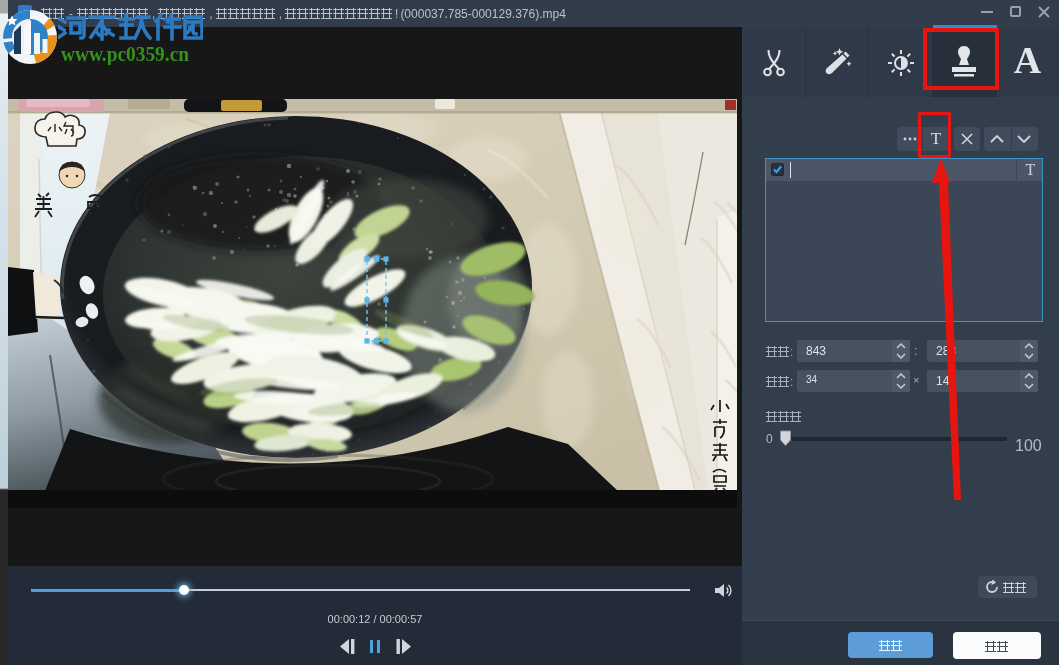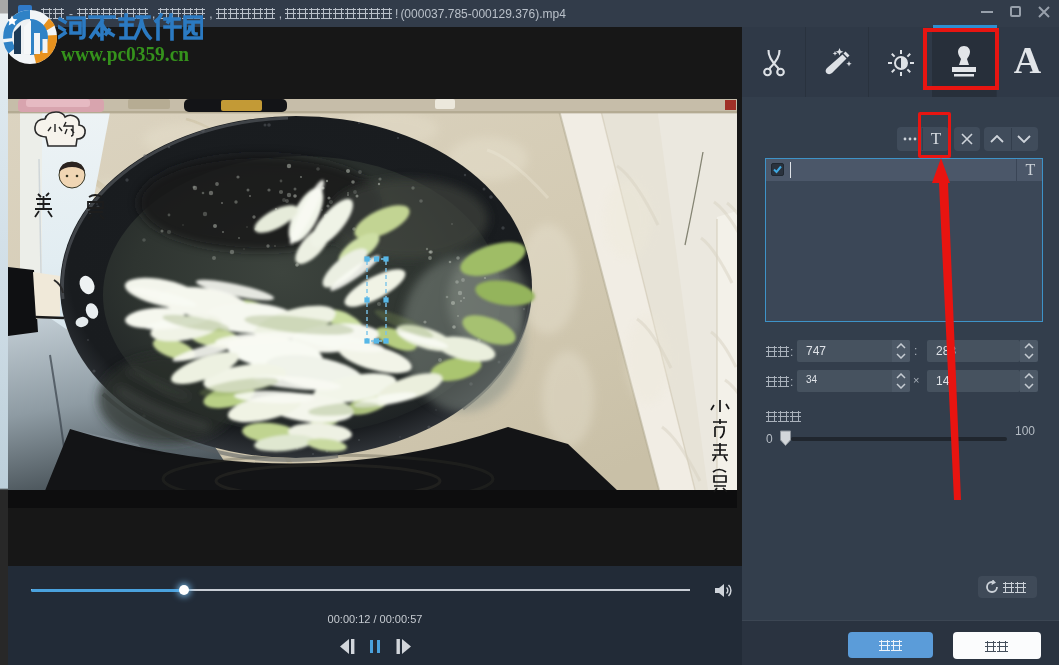--- a/index.html
+++ b/index.html
@@ -496,21 +496,21 @@
 <div class="abs" style="left:771px;top:163px;width:13px;height:13px;background:#2a323d;border:1px solid #1f2730;border-radius:2px"></div>
 <svg class="abs" style="left:772px;top:164px" width="11" height="11">
     <path d="M2 5.5 L4.5 8 L9 2.5" stroke="#3fa8e0" stroke-width="2" fill="none"></path>
   </svg>
 <div class="abs" style="left:790px;top:162px;width:1px;height:16px;background:#dfe3e8"></div>
 <div class="abs" style="left:1018px;top:159px;width:25px;height:22px;color:#ccd2d8;font-family:'Liberation Serif',serif;font-size:16px;text-align:center;line-height:22px">T</div>
 
 <div id="lab-pos" class="abs" style="left:766px;top:345px;color:#a9b1bb;font-size:12px"><i class="zh"></i><i class="zh"></i>:</div>
 <div class="abs" style="left:797px;top:340px;width:113px;height:22px;background:#46525f;border-radius:2px"></div>
 <div class="abs" style="left:892px;top:340px;width:18px;height:22px;background:#4d5967;border-radius:0 2px 2px 0"></div>
-<div class="abs" style="left:806px;top:344px;color:#dfe3e8;font-size:12px">747</div>
+<div class="abs" style="left:806px;top:344px;color:#dfe3e8;font-size:12px">843</div>
 <svg class="abs" style="left:896px;top:343px" width="10" height="16">
     <path d="M1 5 L5 1 L9 5 M1 11 L5 15 L9 11" stroke="#c5cbd2" stroke-width="1.5" fill="none"></path>
   </svg>
 <div class="abs" style="left:914px;top:344px;color:#a9b1bb;font-size:12px">:</div>
 <div class="abs" style="left:927px;top:340px;width:93px;height:22px;background:#46525f;border-radius:2px"></div>
 <div class="abs" style="left:1020px;top:340px;width:18px;height:22px;background:#4d5967;border-radius:0 2px 2px 0"></div>
 <div class="abs" style="left:936px;top:344px;color:#dfe3e8;font-size:12px">288</div>
 <svg class="abs" style="left:1024px;top:343px" width="10" height="16">
     <path d="M1 5 L5 1 L9 5 M1 11 L5 15 L9 11" stroke="#c5cbd2" stroke-width="1.5" fill="none"></path>
   </svg>
@@ -529,21 +529,21 @@
 <svg class="abs" style="left:1024px;top:373px" width="10" height="16">
     <path d="M1 5 L5 1 L9 5 M1 11 L5 15 L9 11" stroke="#c5cbd2" stroke-width="1.5" fill="none"></path>
   </svg>
 
 <div id="lab-op" class="abs" style="left:766px;top:410px;color:#a9b1bb;font-size:12px"><i class="zh"></i><i class="zh"></i><i class="zh"></i></div>
 <div class="abs" style="left:766px;top:432px;color:#b5bcc4;font-size:12px">0</div>
 <div class="abs" style="left:791px;top:437px;width:216px;height:4px;background:#20262e;border-radius:2px"></div>
 <svg class="abs" style="left:779px;top:430px" width="13" height="17">
     <path d="M1.5 1 H11.5 V10 L6.5 15.5 L1.5 10 Z" fill="#d2d6da" stroke="#8b929a" stroke-width="1"></path>
   </svg>
-<div class="abs" style="left:1015px;top:424px;color:#b5bcc4;font-size:12px">100</div>
+<div class="abs" style="left:1015px;top:437px;color:#b5bcc4;font-size:16px">100</div>
 
 <div class="abs" style="left:978px;top:576px;width:59px;height:22px;background:#3f4a58;border-radius:4px"></div>
 <svg class="abs" style="left:985px;top:580px" width="14" height="14" viewBox="0 0 14 14">
     <path d="M12 7 A5 5 0 1 1 7 2" stroke="#ccd2d9" stroke-width="1.8" fill="none"></path>
     <path d="M7 -1 L11 2 L7 5 Z" fill="#ccd2d9" transform="rotate(10 7 2)"></path>
   </svg>
 <div id="lab-reset" class="abs" style="left:1003px;top:581px;color:#ccd2d9;font-size:12px"><i class="zh"></i><i class="zh"></i></div>
 
 <div class="abs" style="left:848px;top:632px;width:85px;height:26px;background:#5b9cd9;border-radius:4px"></div>
 <div id="lab-ok" class="abs" style="left:848px;top:632px;width:85px;height:26px;text-align:center;line-height:26px;color:#eef4fa"><i class="zh"></i><i class="zh"></i></div>

